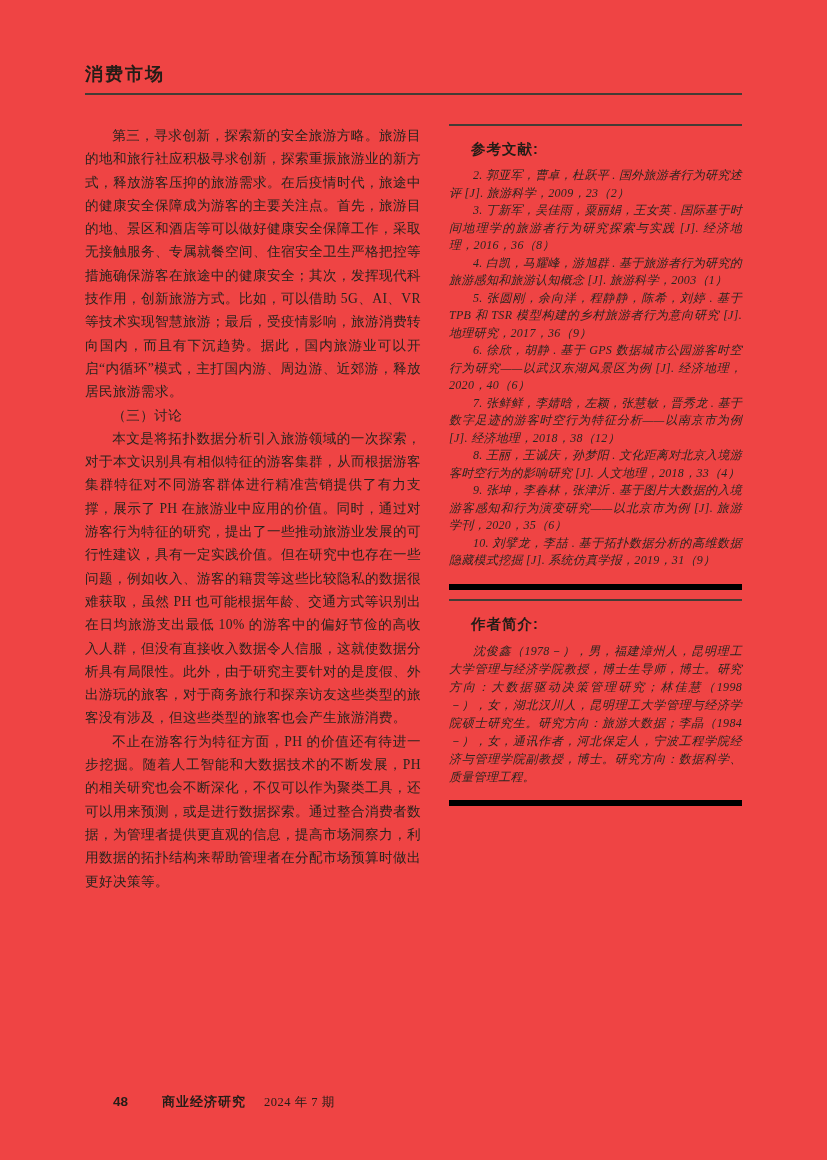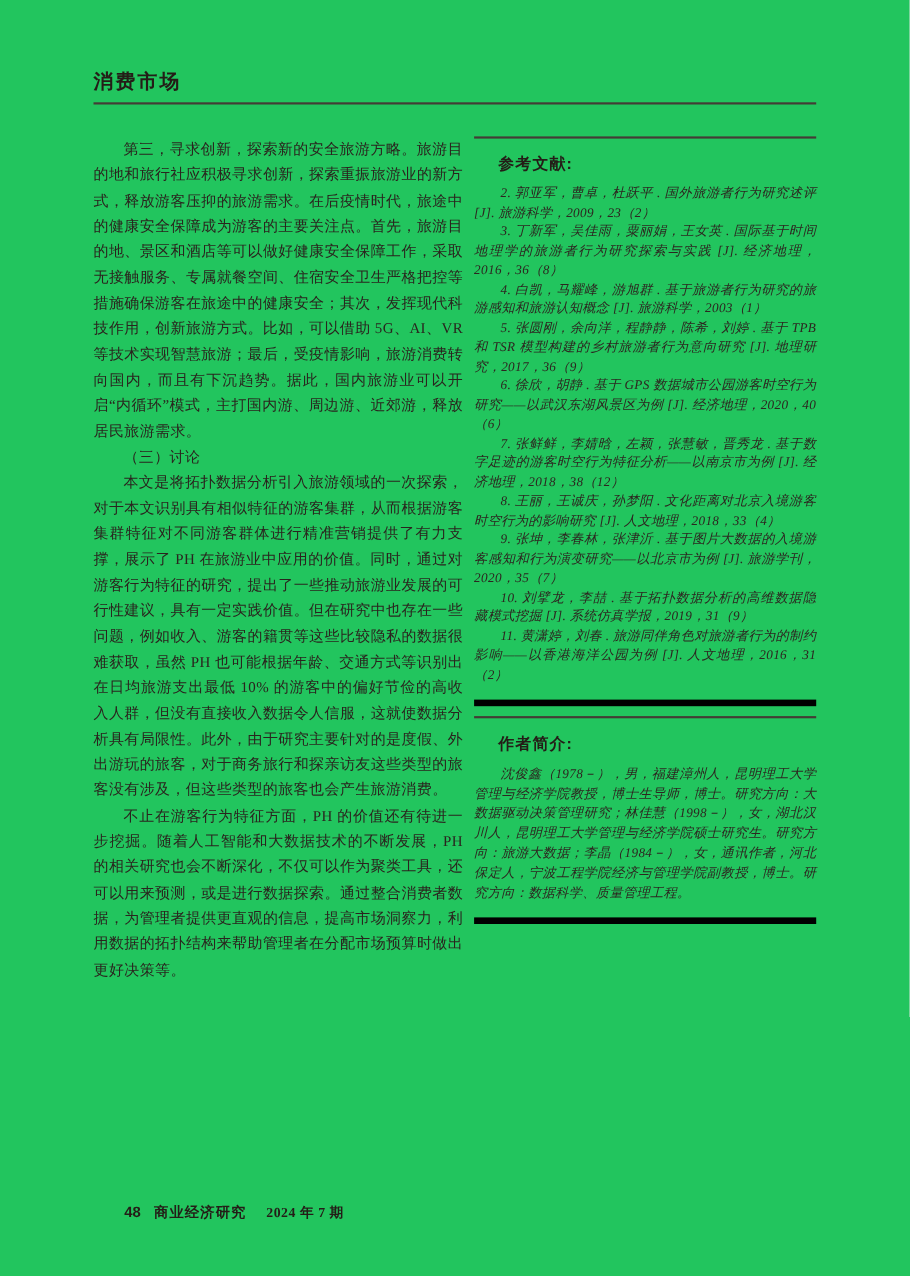--- a/index.html
+++ b/index.html
@@ -1,39 +1,39 @@
 <!DOCTYPE html>
 <html><head>
 <meta charset="utf-8">
 <style>
   html,body { margin:0; padding:0; background:#e8e8e8; }
   .page {
     position: relative;
     width: 827px; height: 1160px;
     margin: 0 auto;
-    background: #22c55e;
+    background: #ef4444;
     color: #2a241e;
     font-family: "Liberation Serif", "DejaVu Serif", serif;
     overflow: hidden;
     box-sizing: border-box;
   }
   .content { position: absolute; left: 85px; right: 85px; top: 62px; }
 
   
   .section-header {
     font-family: "Liberation Sans", "DejaVu Sans", sans-serif;
     font-weight: 700;
     font-size: 18px;
     letter-spacing: 2px;
     color: #241d17;
     padding-bottom: 7px;
     border-bottom: 2px solid #443c35;
   }
 
-  .main { display: flex; margin-top: 29px; gap: 10px; align-items: flex-start; }
+  .main { display: flex; margin-top: 29px; gap: 28px; align-items: flex-start; }
 
   
   .col-left { width: 336px; }
   .col-left p {
     margin: 0;
     text-indent: 2em;
     font-size: 13.6px;
     line-height: 23.3px;
     text-align: justify;
     color: #2a241e;
@@ -86,24 +86,24 @@
     font-size: 13px;
     color: #241d17;
   }
   .footer .page-num {
     font-family: "Liberation Sans", "DejaVu Sans", sans-serif;
     font-weight: 700; font-size: 13.5px; margin-left: 28px;
   }
   .footer .journal {
     font-family: "Liberation Sans", "DejaVu Sans", sans-serif;
     font-weight: 700; font-size: 13px;
-    margin-left: 12px; letter-spacing: 1px;
+    margin-left: 34px; letter-spacing: 1px;
   }
   .footer .issue {
-    font-size: 12.5px; margin-left: 18px; letter-spacing: 0.5px; font-weight: bold;
+    font-size: 12.5px; margin-left: 18px; letter-spacing: 0.5px;
   }
 </style>
 </head>
 <body>
 
 <div class="page">
   <div class="content">
 
     <div class="section-header">消费市场</div>
 
@@ -120,23 +120,22 @@
 
         <div class="box">
           <div class="box-header">参考文献:</div>
           <p class="ref-item">2. 郭亚军，曹卓，杜跃平 . 国外旅游者行为研究述评 [J]. 旅游科学，2009，23（2）</p>
           <p class="ref-item">3. 丁新军，吴佳雨，粟丽娟，王女英 . 国际基于时间地理学的旅游者行为研究探索与实践 [J]. 经济地理，2016，36（8）</p>
           <p class="ref-item">4. 白凯，马耀峰，游旭群 . 基于旅游者行为研究的旅游感知和旅游认知概念 [J]. 旅游科学，2003（1）</p>
           <p class="ref-item">5. 张圆刚，余向洋，程静静，陈希，刘婷 . 基于 TPB 和 TSR 模型构建的乡村旅游者行为意向研究 [J]. 地理研究，2017，36（9）</p>
           <p class="ref-item">6. 徐欣，胡静 . 基于 GPS 数据城市公园游客时空行为研究——以武汉东湖风景区为例 [J]. 经济地理，2020，40（6）</p>
           <p class="ref-item">7. 张鲜鲜，李婧晗，左颖，张慧敏，晋秀龙 . 基于数字足迹的游客时空行为特征分析——以南京市为例 [J]. 经济地理，2018，38（12）</p>
           <p class="ref-item">8. 王丽，王诚庆，孙梦阳 . 文化距离对北京入境游客时空行为的影响研究 [J]. 人文地理，2018，33（4）</p>
-          <p class="ref-item">9. 张坤，李春林，张津沂 . 基于图片大数据的入境游客感知和行为演变研究——以北京市为例 [J]. 旅游学刊，2020，35（7）</p>
+          <p class="ref-item">9. 张坤，李春林，张津沂 . 基于图片大数据的入境游客感知和行为演变研究——以北京市为例 [J]. 旅游学刊，2020，35（6）</p>
           <p class="ref-item">10. 刘擘龙，李喆 . 基于拓扑数据分析的高维数据隐藏模式挖掘 [J]. 系统仿真学报，2019，31（9）</p>
-          <p class="ref-item">11. 黄潇婷，刘春 . 旅游同伴角色对旅游者行为的制约影响——以香港海洋公园为例 [J]. 人文地理，2016，31（2）</p>
         </div>
 
         <div class="box">
           <div class="box-header">作者简介:</div>
           <p class="bio-text">沈俊鑫（1978－），男，福建漳州人，昆明理工大学管理与经济学院教授，博士生导师，博士。研究方向：大数据驱动决策管理研究；林佳慧（1998－），女，湖北汉川人，昆明理工大学管理与经济学院硕士研究生。研究方向：旅游大数据；李晶（1984－），女，通讯作者，河北保定人，宁波工程学院经济与管理学院副教授，博士。研究方向：数据科学、质量管理工程。</p>
         </div>
 
       </div>
     </div>
   </div>

